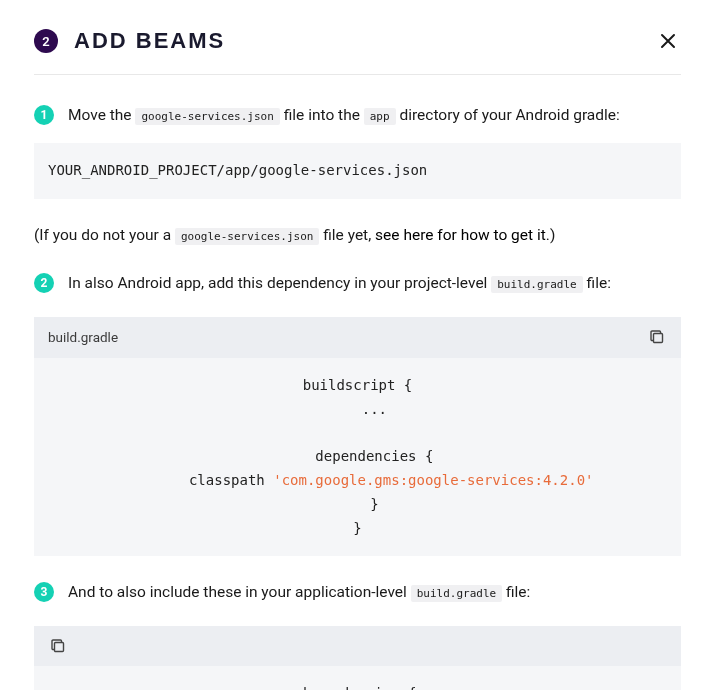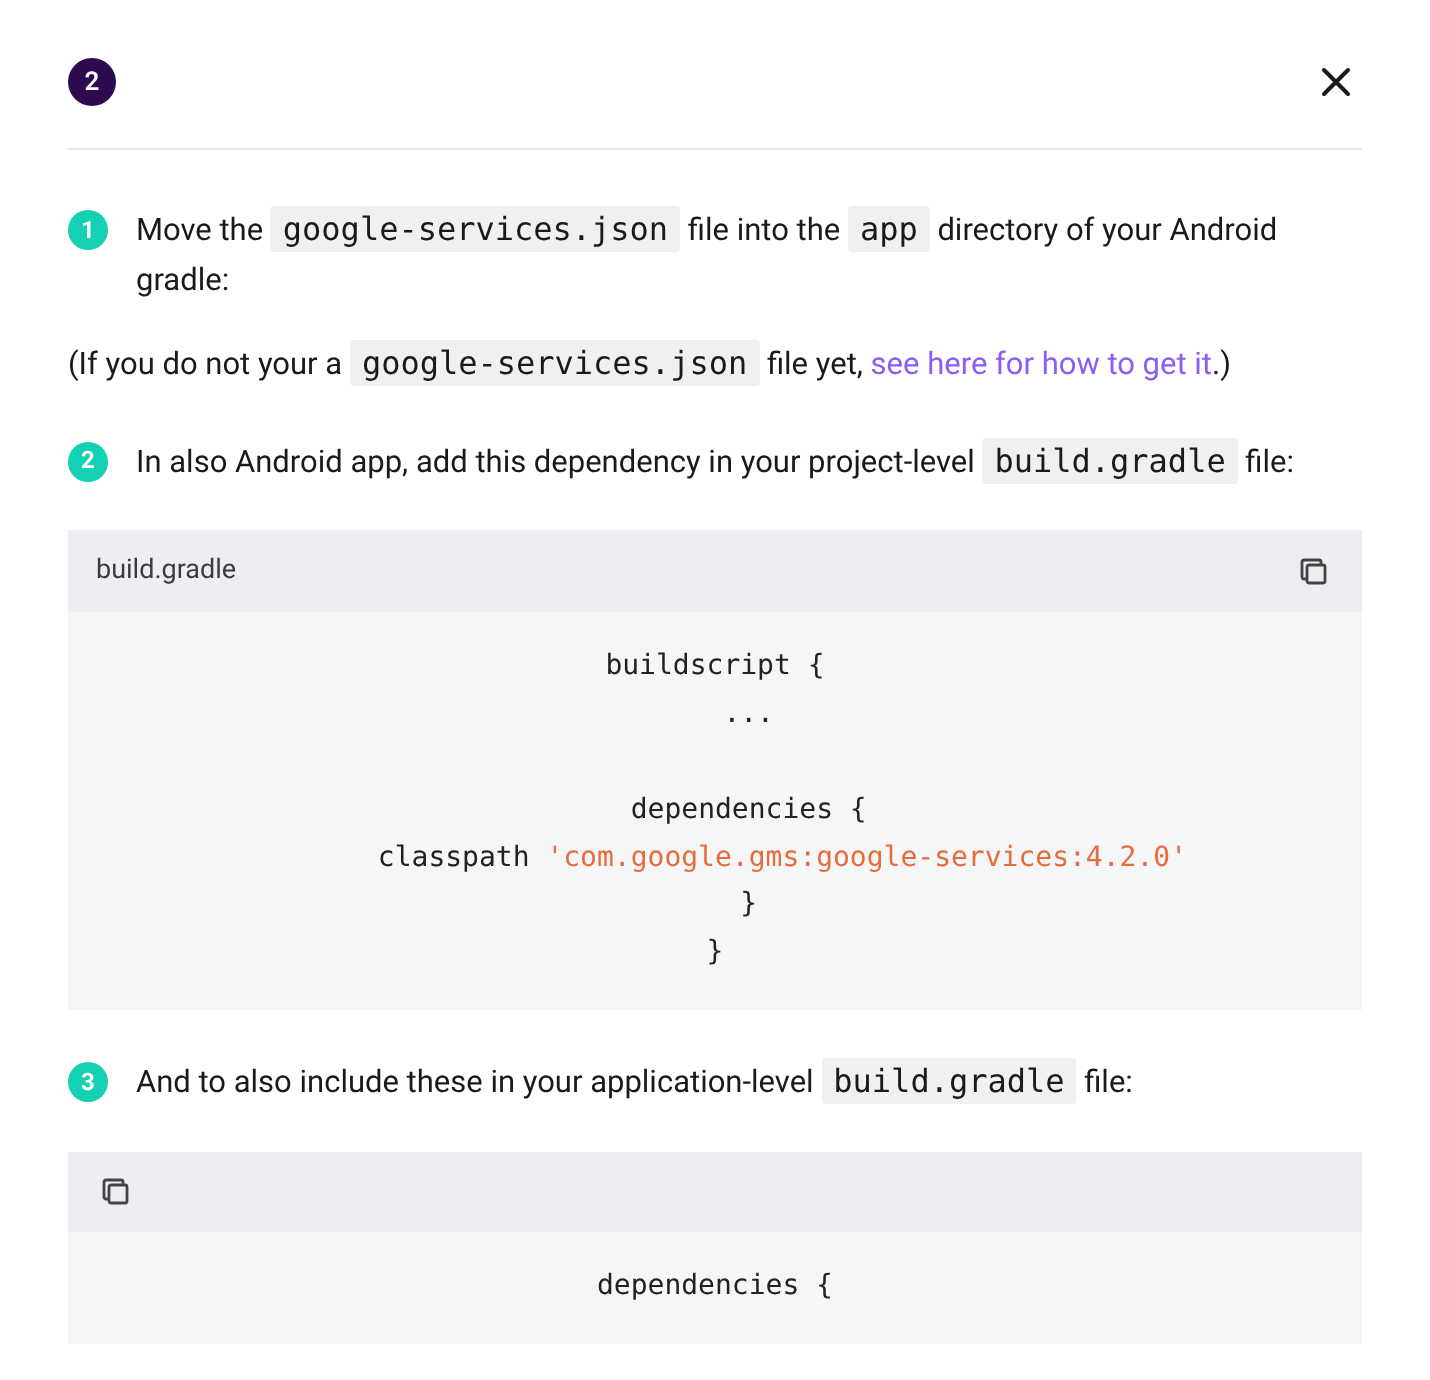--- a/index.html
+++ b/index.html
@@ -72,25 +72,25 @@
     justify-content: center;
     font-size: 12px;
     font-weight: 700;
     margin-top: 2px;
   }
   .step-text { flex: 1; }
   .inline-code {
     font-family: ui-monospace, SFMono-Regular, Menlo, Consolas, monospace;
     background: #f0f0f2;
     padding: 2px 6px;
-    font-size: 16px;
+    font-size: 11px;
     border-radius: 2px;
   }
   .link {
-    color: #8b5cf6;
+    color: #000000;
     text-decoration: none;
     cursor: pointer;
   }
   .code-block {
     background: #f5f6f8;
     padding: 16px 14px;
     font-family: ui-monospace, SFMono-Regular, Menlo, Consolas, monospace;
     font-size: 14px;
     line-height: 1.7;
     white-space: pre;
@@ -119,37 +119,39 @@
   .copy-btn svg { display: block; }
   .hl-string { color: #e86b3a; }
   .para { margin: 18px 0 24px 0; }
 </style>
 </head>
 <body>
 
 <div class="header">
   <div class="header-left">
     <div class="step-badge-dark">2</div>
+    <div class="title">ADD BEAMS</div>
   </div>
   <button class="close-btn">
     <svg width="18" height="18" viewBox="0 0 18 18">
         <path d="M3 3 L15 15 M15 3 L3 15" stroke="currentColor" stroke-width="2" fill="none" stroke-linecap="round"></path>
       </svg>
   </button>
 </div>
 
 <div class="content">
 
   <div class="step-row">
     <div class="step-badge-teal">1</div>
     <div class="step-text">
       <span>Move the </span><code class="inline-code">google-services.json</code><span> file into the </span><code class="inline-code">app</code><span> directory of your Android gradle:</span>
     </div>
   </div>
 
+  <div class="code-block">YOUR_ANDROID_PROJECT/app/google-services.json</div>
 
   <div class="para">
     <span>(If you do not your a </span><code class="inline-code">google-services.json</code><span> file yet, </span><a class="link">see here for how to get it</a><span>.)</span>
   </div>
 
   <div class="step-row">
     <div class="step-badge-teal">2</div>
     <div class="step-text">
       <span>In also Android app, add this dependency in your project-level </span><code class="inline-code">build.gradle</code><span> file:</span>
     </div>

